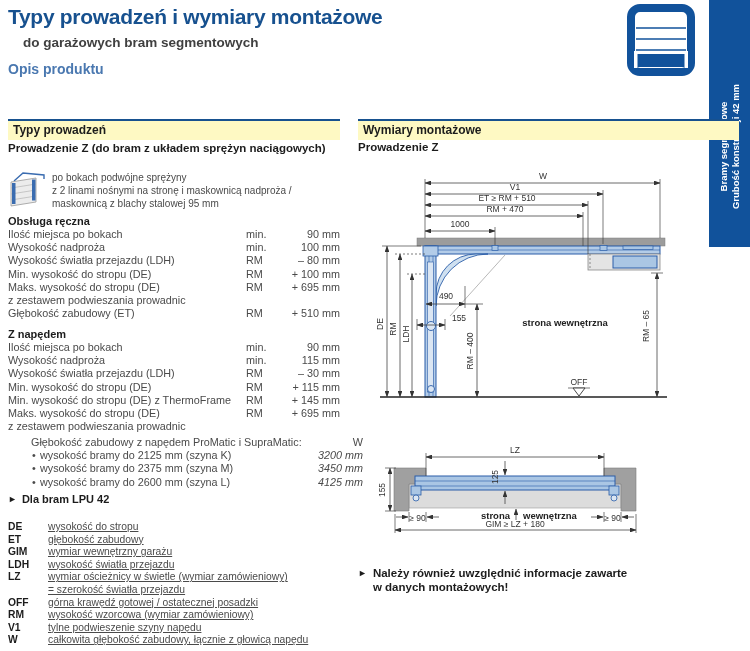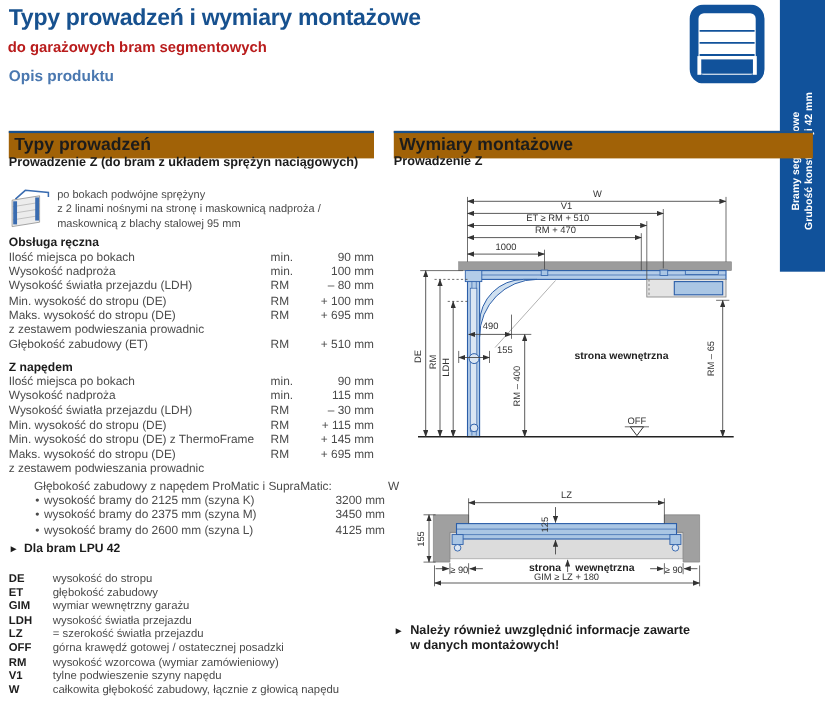--- a/index.html
+++ b/index.html
@@ -8,38 +8,38 @@
     position: relative;
     font-family: "Liberation Sans", sans-serif;
     background: #ffffff;
     color: #3c3c3c;
     overflow: hidden;
   }
   .abs { position: absolute; }
 
   
   .page-title   { left:8px; top:5px;  font-size:21px; font-weight:bold; color:#17518f; letter-spacing:-0.3px; }
-  .page-sub     { left:7px; top:35px; font-size:13.5px; font-weight:bold; color:#b91c1c; }
+  .page-sub     { left:23px; top:35px; font-size:13.5px; font-weight:bold; color:#404040; }
   .page-section { left:8px; top:61px; font-size:14px; font-weight:bold; color:#4a78b0;text-align:right; }
 
   
   .side-tab { right:0; top:0; width:41px; height:247px; background:#11529b; }
   .side-tab-text {
     position:absolute; top:0; left:0; width:247px; height:41px;
     transform-origin: 0 0;
     transform: rotate(-90deg) translateX(-247px);
     display:flex; flex-direction:column; justify-content:center; align-items:center;
     padding-right:46px;
     color:#fff; font-size:9.5px; font-weight:bold; line-height:12px; white-space:nowrap;
   }
 
   
   .sec-bar {
-    background:#a16207; border-top:2px solid #17518f;
-    font-weight:bold; font-size:16px; color:#1c1c1c;
+    background:#fef9c3; border-top:2px solid #17518f;
+    font-weight:bold; font-size:12px; color:#1c1c1c;
     padding:2px 5px 3px;
   }
   .bar-left  { left:8px;   top:119px; width:332px; }
   .bar-right { left:358px; top:119px; width:381px; }
 
   .lead { font-weight:bold; font-size:11.5px; color:#1c1c1c; }
   .lead-left  { left:8px;   top:142px; }
   .lead-right { left:358px; top:141px; }
 
   .feature-text { left:52px; top:171px; width:288px; font-size:10px; line-height:13px; color:#4a4a4a; }
@@ -51,29 +51,29 @@
   .trow .lbl { flex:1; }
   .trow .q   { width:36px; }
   .trow .v   { width:58px; text-align:right; }
 
   .depth-head { display:flex; }
   .depth-head .lbl { flex:1; }
   .depth-head .v { width:58px; text-align:right; }
   .brow { display:flex; }
   .brow .dot { width:9px; padding-left:1px; }
   .brow .lbl { flex:1; }
-  .brow .v   { width:58px; text-align:left; }
+  .brow .v   { width:58px; text-align:right;font-style:italic; }
 
   .arrow-line { font-weight:bold; font-size:11px; color:#1c1c1c; display:flex; gap:5px; }
   .arrow-glyph { font-size:9px; line-height:13px; }
 
   .legend { left:8px; top:521px; width:345px; font-size:10.3px; line-height:12.6px; color:#4a4a4a; }
   .lrow { display:flex; }
   .lrow .ab { width:40px; font-weight:bold; color:#1c1c1c; }
-  .lrow .ds { flex:1; }
+  .lrow .ds { flex:1;text-decoration:underline; }
 
   .note { left:358px; top:566px; width:330px; display:flex; gap:6px;
           font-weight:bold; font-size:11.5px; line-height:14px; color:#1c1c1c; }
 
   svg text { font-family:"Liberation Sans", sans-serif; }
   .dimtxt  { font-size:8.5px; fill:#333; }
   .dimtxt-b{ font-size:9.5px; font-weight:bold; fill:#222; }
 </style>
 </head>
 <body>
@@ -235,20 +235,21 @@
       <span class="ab">GIM</span>
       <span class="ds">wymiar wewnętrzny garażu</span>
     </div>
   <div class="lrow">
       <span class="ab">LDH</span>
       <span class="ds">wysokość światła przejazdu</span>
     </div>
   <div class="lrow">
       <span class="ab">LZ</span>
       <span class="ds">
+        <div>wymiar ościeżnicy w świetle (wymiar zamówieniowy)</div>
         <div>= szerokość światła przejazdu</div>
       </span>
     </div>
   <div class="lrow">
       <span class="ab">OFF</span>
       <span class="ds">górna krawędź gotowej / ostatecznej posadzki</span>
     </div>
   <div class="lrow">
       <span class="ab">RM</span>
       <span class="ds">wysokość wzorcowa (wymiar zamówieniowy)</span>

